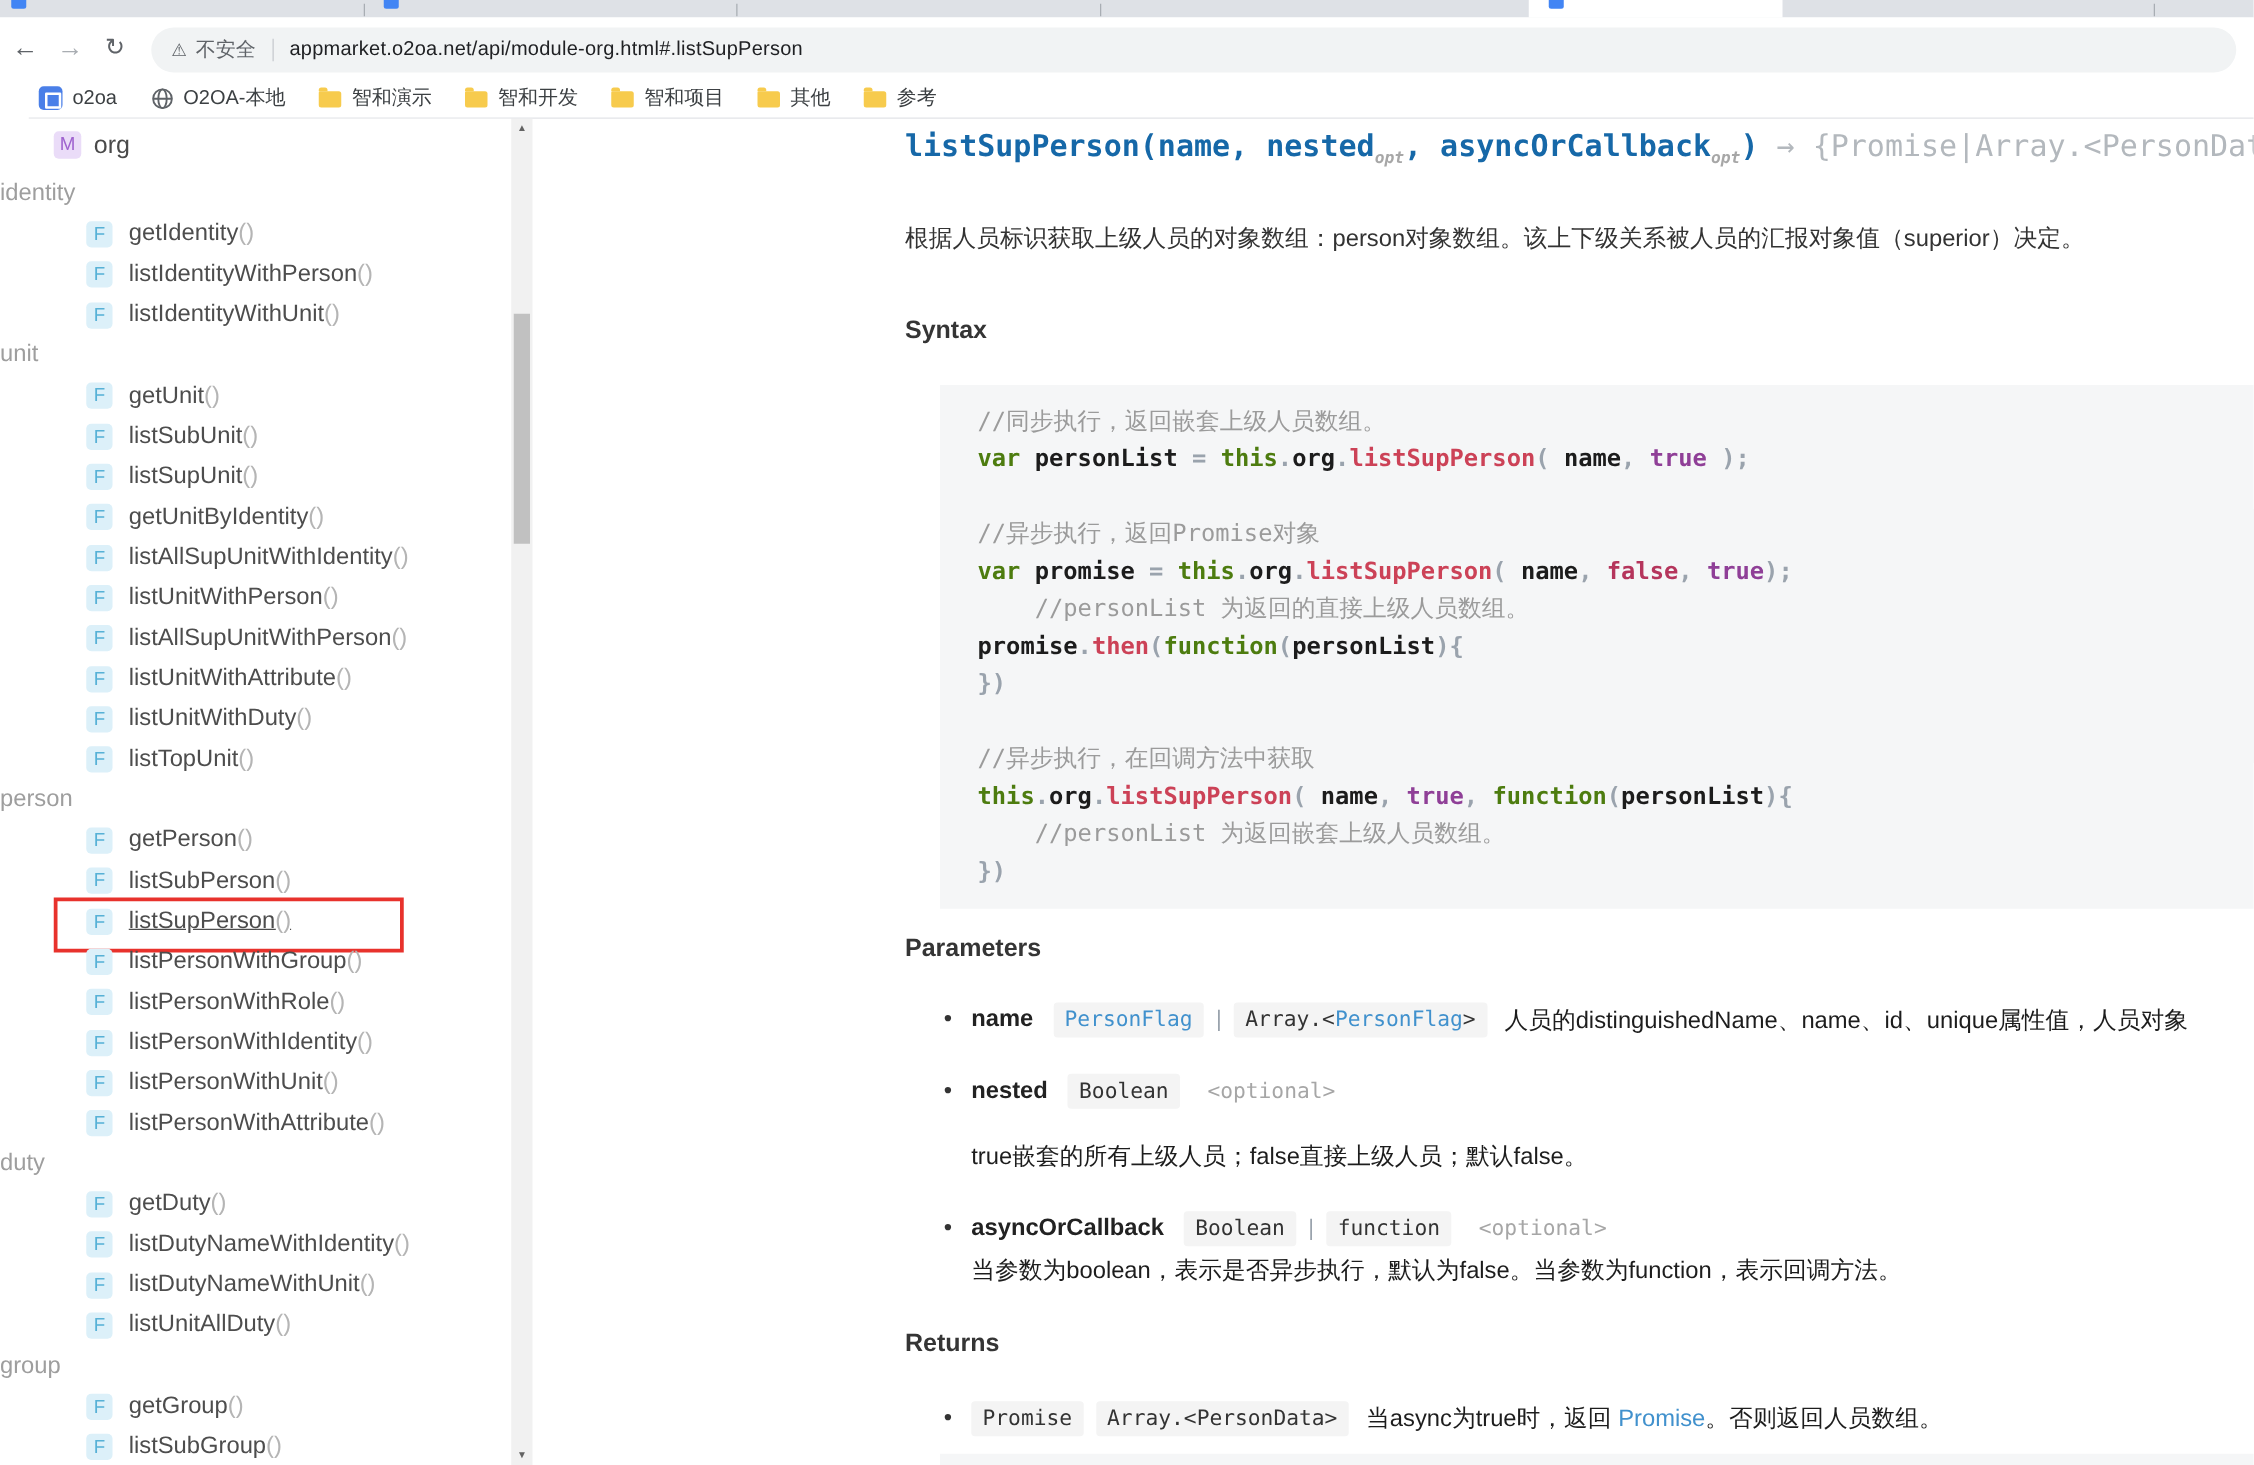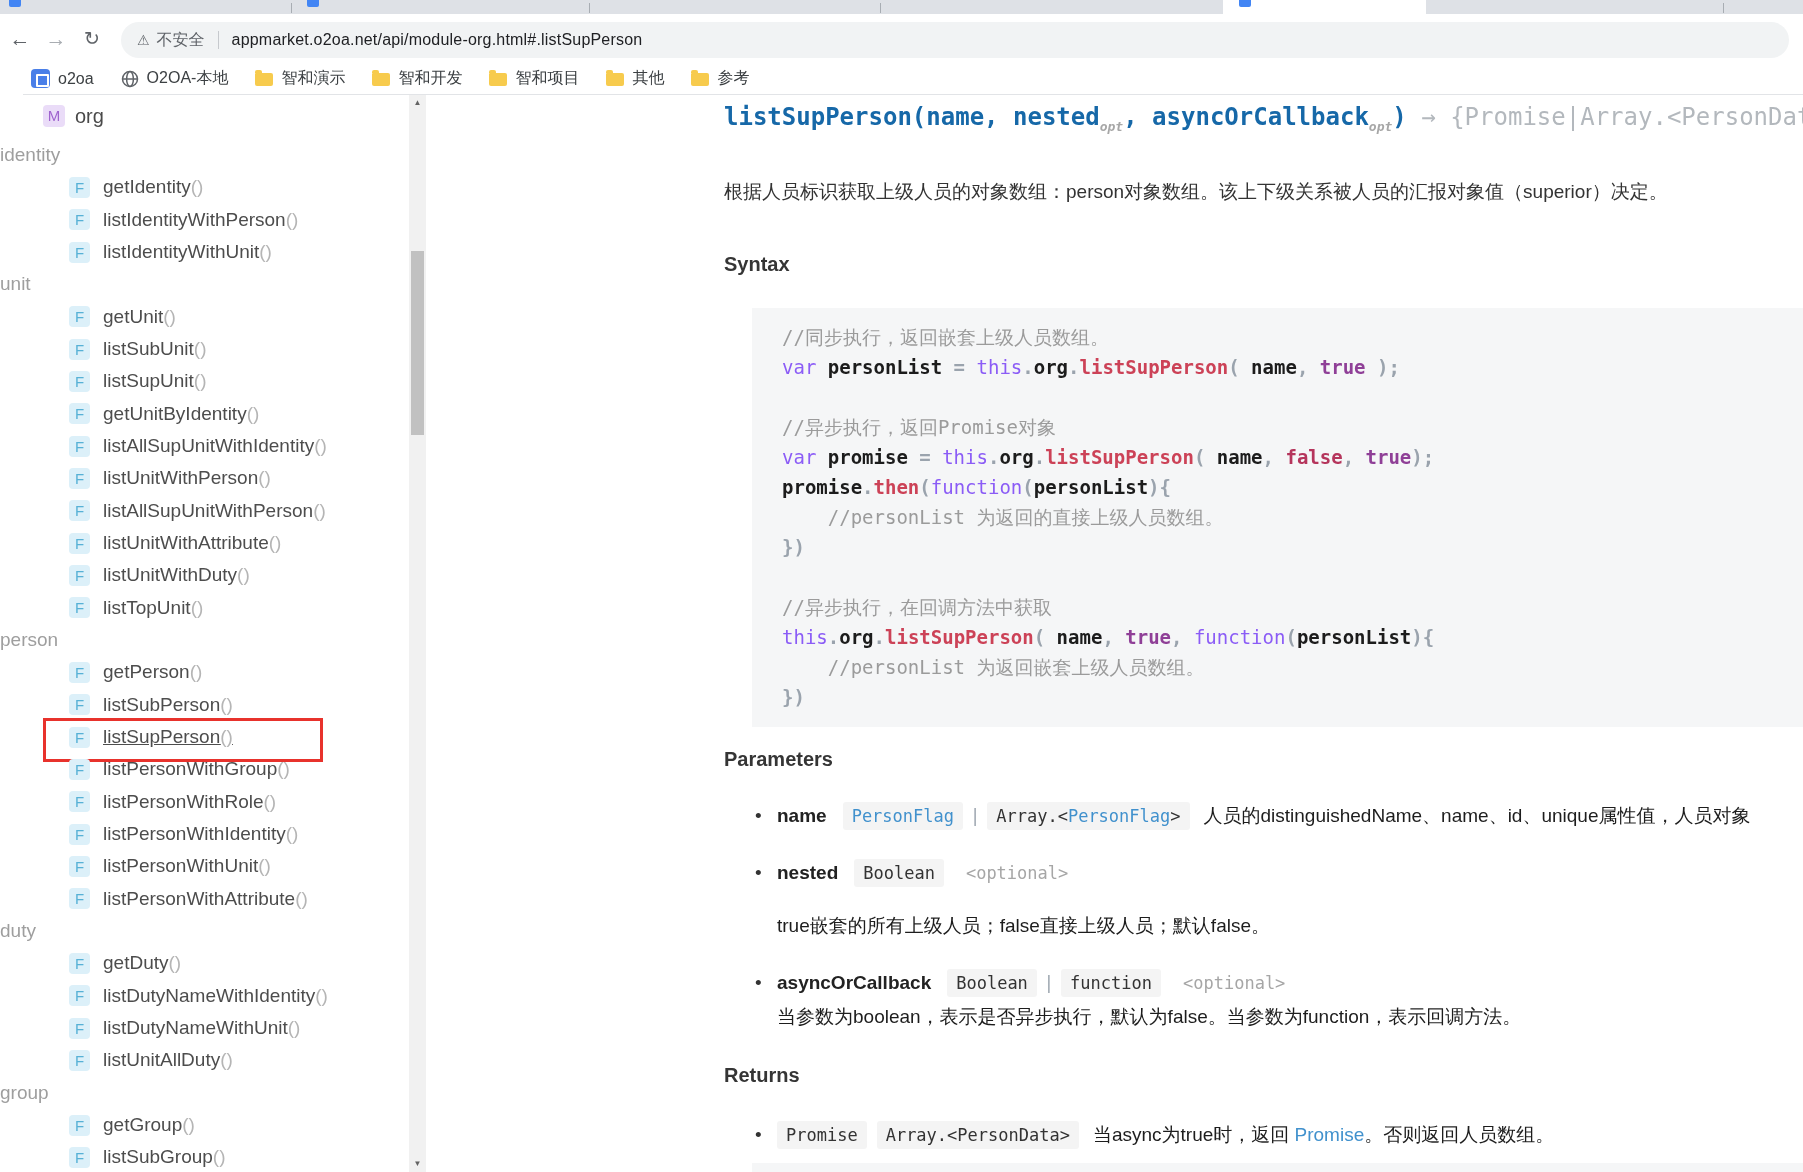--- a/index.html
+++ b/index.html
@@ -77,21 +77,21 @@
 
   .section-h { position:absolute; left:0; margin:0; font-size:20px; font-weight:bold; color:#353535; }
   #syntax-h { top:158px; }
   #params-h { top:653px; }
   #returns-h { top:969px; }
 
   #code-block { position:absolute; left:28px; right:0; top:213px; height:419px; background:#f5f6f7;
                 padding:14px 0 0 30px; font-size:19px; line-height:30px; }
   .code-line { white-space:pre; min-height:30px; }
   .tk-c { color:#9b9b9b; }
-  .tk-k { color:#8b5cf6; font-weight:normal; }
+  .tk-k { color:#4d7c0f; font-weight:bold; }
   .tk-m { color:#cc4257; font-weight:bold; }
   .tk-t { color:#8f3f97; font-weight:bold; }
   .tk-f { color:#b5355c; font-weight:bold; }
   .tk-p { color:#1c1c1c; font-weight:bold; }
   .tk-o { color:#9aa3ad; font-weight:bold; }
 
   #params-list, #returns-list { position:absolute; left:0; right:0; list-style:none; margin:0; padding:0 0 0 53px; }
   #params-list { top:704px; }
   #returns-list { top:1023px; }
   #params-list li, #returns-list li { position:relative; margin-bottom:23px; }
@@ -305,22 +305,22 @@
   <h1 id="signature" class="mono"><span class="sig-name">listSupPerson(</span><span class="sig-param">name</span><span>, </span><span class="sig-param">nested</span><sub class="sig-opt">opt</sub><span>, </span><span class="sig-param">asyncOrCallback</span><sub class="sig-opt">opt</sub><span>)</span><span class="sig-arrow"> → </span><span class="sig-ret">{Promise|Array.&lt;PersonData&gt;}</span></h1>
   <div id="description">根据人员标识获取上级人员的对象数组：person对象数组。该上下级关系被人员的汇报对象值（superior）决定。</div>
 
   <h2 class="section-h" id="syntax-h">Syntax</h2>
   <div id="code-block" class="mono">
       <div class="code-line"><span class="tk-c">//同步执行，返回嵌套上级人员数组。</span></div>
       <div class="code-line"><span class="tk-k">var</span><span class="tk-p"> personList </span><span class="tk-o">= </span><span class="tk-k">this</span><span class="tk-o">.</span><span class="tk-p">org</span><span class="tk-o">.</span><span class="tk-m">listSupPerson</span><span class="tk-o">( </span><span class="tk-p">name</span><span class="tk-o">, </span><span class="tk-t">true</span><span class="tk-o"> );</span></div>
       <div class="code-line">&nbsp;</div>
       <div class="code-line"><span class="tk-c">//异步执行，返回Promise对象</span></div>
       <div class="code-line"><span class="tk-k">var</span><span class="tk-p"> promise </span><span class="tk-o">= </span><span class="tk-k">this</span><span class="tk-o">.</span><span class="tk-p">org</span><span class="tk-o">.</span><span class="tk-m">listSupPerson</span><span class="tk-o">( </span><span class="tk-p">name</span><span class="tk-o">, </span><span class="tk-f">false</span><span class="tk-o">, </span><span class="tk-t">true</span><span class="tk-o">);</span></div>
+      <div class="code-line"><span class="tk-c">    //personList 为返回的直接上级人员数组。</span></div>
       <div class="code-line"><span class="tk-p">promise</span><span class="tk-o">.</span><span class="tk-m">then</span><span class="tk-o">(</span><span class="tk-k">function</span><span class="tk-o">(</span><span class="tk-p">personList</span><span class="tk-o">){</span></div>
-      <div class="code-line"><span class="tk-c">    //personList 为返回的直接上级人员数组。</span></div>
       <div class="code-line"><span class="tk-o">})</span></div>
       <div class="code-line">&nbsp;</div>
       <div class="code-line"><span class="tk-c">//异步执行，在回调方法中获取</span></div>
       <div class="code-line"><span class="tk-k">this</span><span class="tk-o">.</span><span class="tk-p">org</span><span class="tk-o">.</span><span class="tk-m">listSupPerson</span><span class="tk-o">( </span><span class="tk-p">name</span><span class="tk-o">, </span><span class="tk-t">true</span><span class="tk-o">, </span><span class="tk-k">function</span><span class="tk-o">(</span><span class="tk-p">personList</span><span class="tk-o">){</span></div>
       <div class="code-line"><span class="tk-c">    //personList 为返回嵌套上级人员数组。</span></div>
       <div class="code-line"><span class="tk-o">})</span></div>
     </div>
 
   <h2 class="section-h" id="params-h">Parameters</h2>
   <ul id="params-list">

